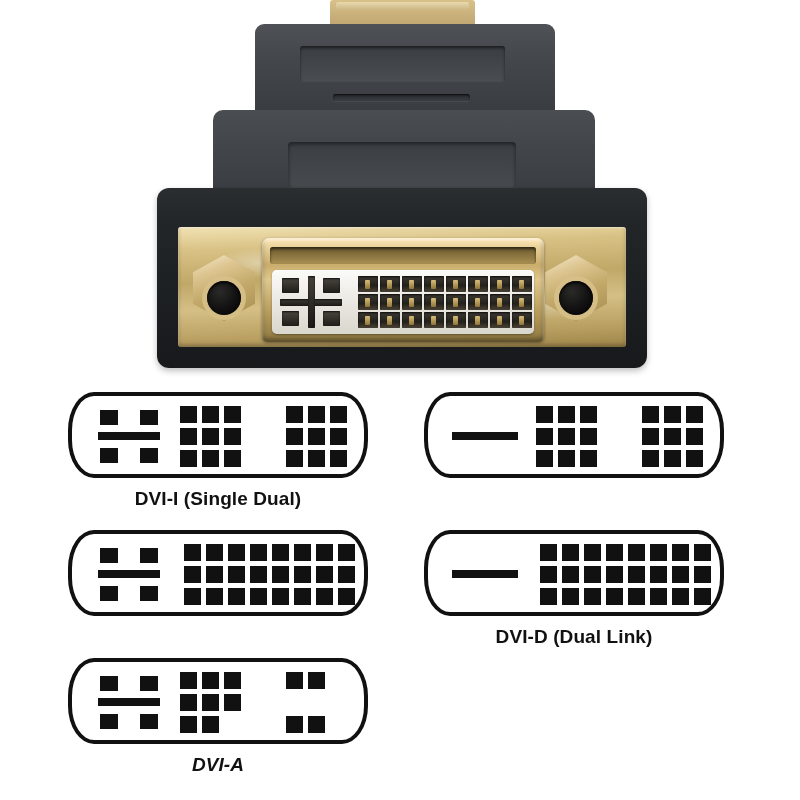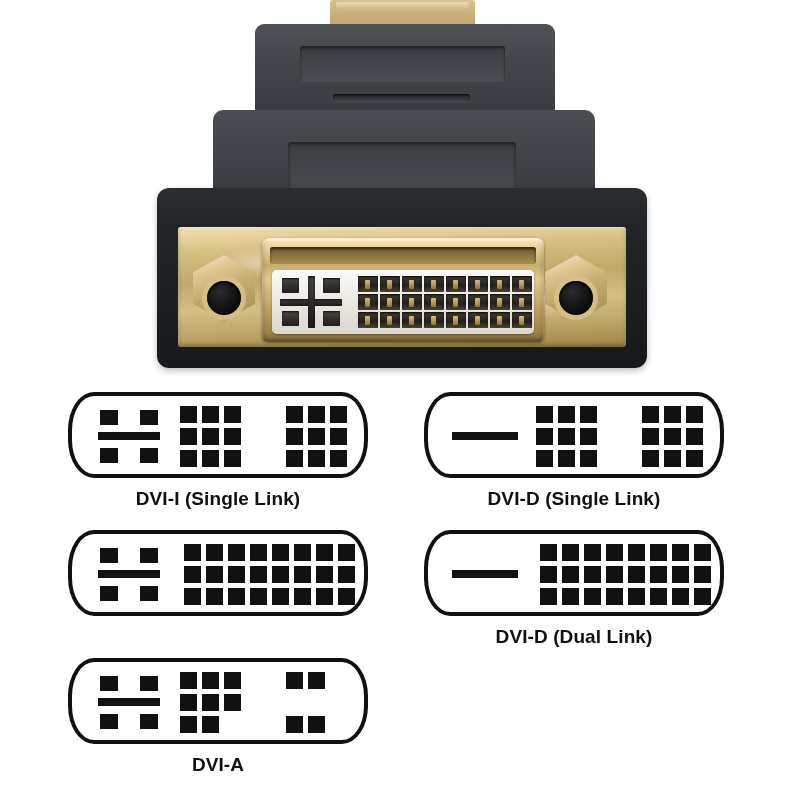--- a/index.html
+++ b/index.html
@@ -358,21 +358,21 @@
             <div class="dg-pin"></div>
             <div class="dg-pin"></div>
             <div class="dg-pin"></div>
             <div class="dg-pin"></div>
             <div class="dg-pin"></div>
             <div class="dg-pin"></div>
             <div class="dg-pin"></div>
           </div>
         </div>
       </div>
-      <div class="conn-label" style="top: 96px;">DVI-I (Single Link)</div>
+      <div class="conn-label" style="top: 96px;">DVI-I (Single Dual)</div>
     </div>
     <div class="diagram-cell" style="left: 424px; top: 14px; width: 300px; height: 132px;">
       <div class="conn-outline" style="width: 300px; height: 86px;">
         <div class="conn-inner">
           <div class="dg-analog" style="left: 26px; top: 14px; width: 62px; height: 52px;">
             <div class="dg-blade" style="left: -2px; top: 22px; width: 66px; height: 8px;"></div>
           </div>
           <div class="dg-grid" style="grid-template-columns: repeat(3, 17px); grid-template-rows: repeat(3, 17px); gap: 5px; top: 10px; left: 108px;">
             <div class="dg-pin"></div>
             <div class="dg-pin"></div>
@@ -390,21 +390,20 @@
             <div class="dg-pin"></div>
             <div class="dg-pin"></div>
             <div class="dg-pin"></div>
             <div class="dg-pin"></div>
             <div class="dg-pin"></div>
             <div class="dg-pin"></div>
             <div class="dg-pin"></div>
           </div>
         </div>
       </div>
-      <div class="conn-label" style="top: 96px;">DVI-D (Single Link)</div>
     </div>
     <div class="diagram-cell" style="left: 68px; top: 152px; width: 300px; height: 132px;">
       <div class="conn-outline" style="width: 300px; height: 86px;">
         <div class="conn-inner">
           <div class="dg-analog" style="left: 26px; top: 14px; width: 62px; height: 52px;">
             <div class="dg-blade" style="left: 0px; top: 22px; width: 62px; height: 8px;"></div>
             <div class="dg-sq" style="left: 2px; top: 0px; width: 18px; height: 15px;"></div>
             <div class="dg-sq" style="left: 42px; top: 0px; width: 18px; height: 15px;"></div>
             <div class="dg-sq" style="left: 2px; top: 38px; width: 18px; height: 15px;"></div>
             <div class="dg-sq" style="left: 42px; top: 38px; width: 18px; height: 15px;"></div>
@@ -467,21 +466,21 @@
             <div class="dg-pin"></div>
             <div class="dg-pin"></div>
             <div class="dg-pin"></div>
             <div class="dg-pin"></div>
             <div class="dg-pin"></div>
           </div>
         </div>
       </div>
       <div class="conn-label" style="top: 96px;">DVI-D (Dual Link)</div>
     </div>
-    <div class="diagram-cell" style="left: 68px; top: 280px; width: 300px; height: 132px;">
+    <div class="diagram-cell" style="left: 68px; top: 280px; width: 300px; height: 132px; font-style: italic;">
       <div class="conn-outline" style="width: 300px; height: 86px;">
         <div class="conn-inner">
           <div class="dg-analog" style="left: 26px; top: 14px; width: 62px; height: 52px;">
             <div class="dg-blade" style="left: 0px; top: 22px; width: 62px; height: 8px;"></div>
             <div class="dg-sq" style="left: 2px; top: 0px; width: 18px; height: 15px;"></div>
             <div class="dg-sq" style="left: 42px; top: 0px; width: 18px; height: 15px;"></div>
             <div class="dg-sq" style="left: 2px; top: 38px; width: 18px; height: 15px;"></div>
             <div class="dg-sq" style="left: 42px; top: 38px; width: 18px; height: 15px;"></div>
           </div>
           <div class="dg-grid" style="grid-template-columns: repeat(3, 17px); grid-template-rows: repeat(3, 17px); gap: 5px; top: 10px; left: 108px;">

